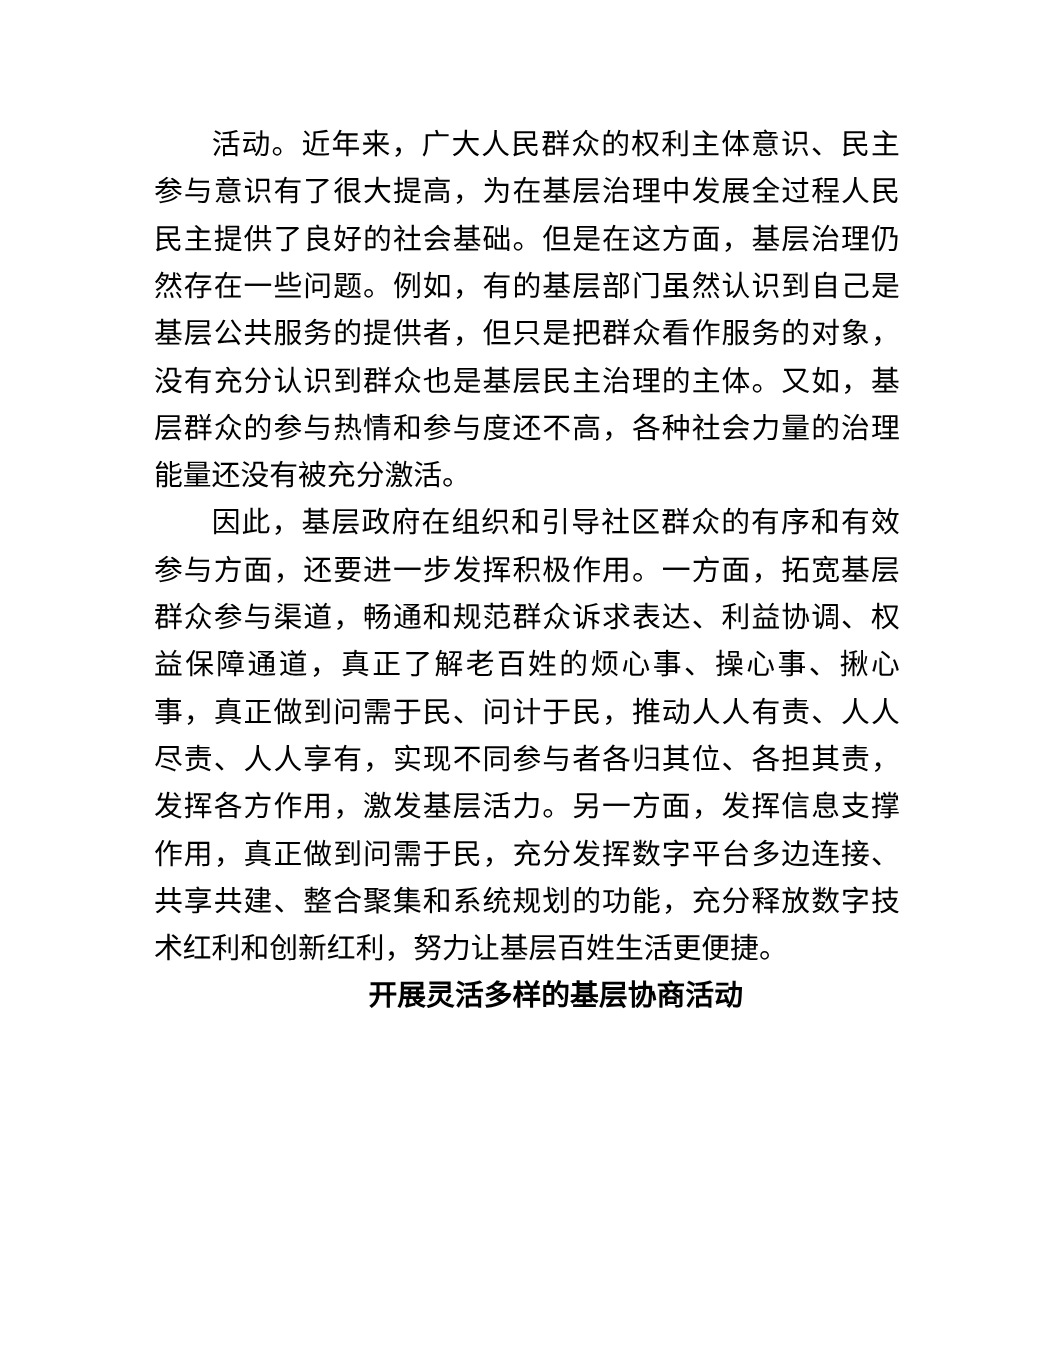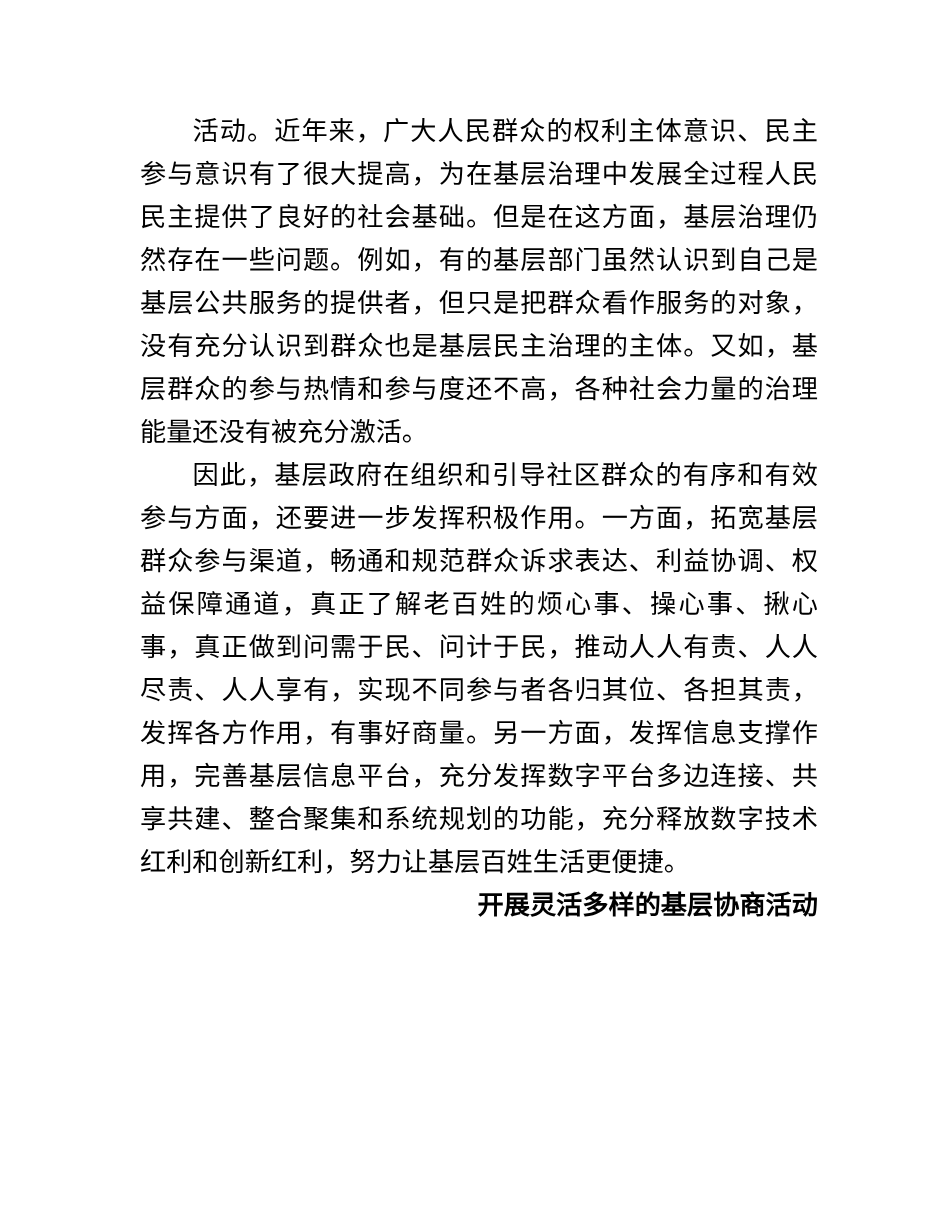--- a/index.html
+++ b/index.html
@@ -46,34 +46,34 @@
     -webkit-font-smoothing: antialiased;
   }
 
   
   .subheading {
     margin: 0;
     padding: 0;
     font-size: 26.2px;
     line-height: 43px;
     color: #000000;
-    text-align: right;
+    text-align: center;
     text-indent: 2em;
     font-weight: 700;
     letter-spacing: 0px;
     white-space: nowrap;
   }
 </style>
 </head>
 <body>
 
 <div class="page">
   <div class="text-column">
 
     <p class="para">活动。近年来，广大人民群众的权利主体意识、民主参与意识有了很大提高，为在基层治理中发展全过程人民民主提供了良好的社会基础。但是在这方面，基层治理仍然存在一些问题。例如，有的基层部门虽然认识到自己是基层公共服务的提供者，但只是把群众看作服务的对象，没有充分认识到群众也是基层民主治理的主体。又如，基层群众的参与热情和参与度还不高，各种社会力量的治理能量还没有被充分激活。</p>
 
-    <p class="para">因此，基层政府在组织和引导社区群众的有序和有效参与方面，还要进一步发挥积极作用。一方面，拓宽基层群众参与渠道，畅通和规范群众诉求表达、利益协调、权益保障通道，真正了解老百姓的烦心事、操心事、揪心事，真正做到问需于民、问计于民，推动人人有责、人人尽责、人人享有，实现不同参与者各归其位、各担其责，发挥各方作用，有事好商量。另一方面，发挥信息支撑作用，完善基层信息平台，充分发挥数字平台多边连接、共享共建、整合聚集和系统规划的功能，充分释放数字技术红利和创新红利，努力让基层百姓生活更便捷。</p>
+    <p class="para">因此，基层政府在组织和引导社区群众的有序和有效参与方面，还要进一步发挥积极作用。一方面，拓宽基层群众参与渠道，畅通和规范群众诉求表达、利益协调、权益保障通道，真正了解老百姓的烦心事、操心事、揪心事，真正做到问需于民、问计于民，推动人人有责、人人尽责、人人享有，实现不同参与者各归其位、各担其责，发挥各方作用，激发基层活力。另一方面，发挥信息支撑作用，真正做到问需于民，充分发挥数字平台多边连接、共享共建、整合聚集和系统规划的功能，充分释放数字技术红利和创新红利，努力让基层百姓生活更便捷。</p>
 
     <p class="subheading">开展灵活多样的基层协商活动</p>
 
 
   </div>
 </div>
 
 </body></html>

